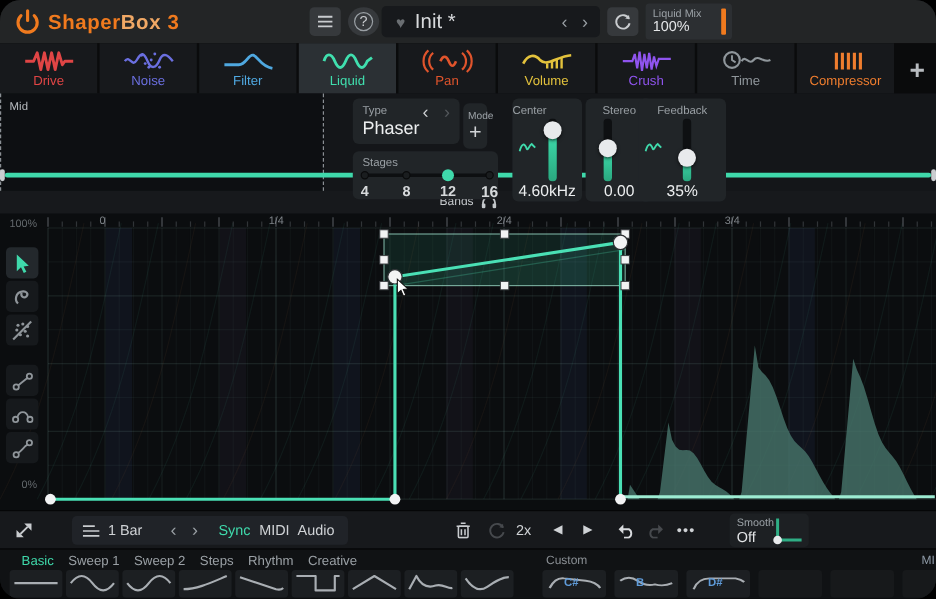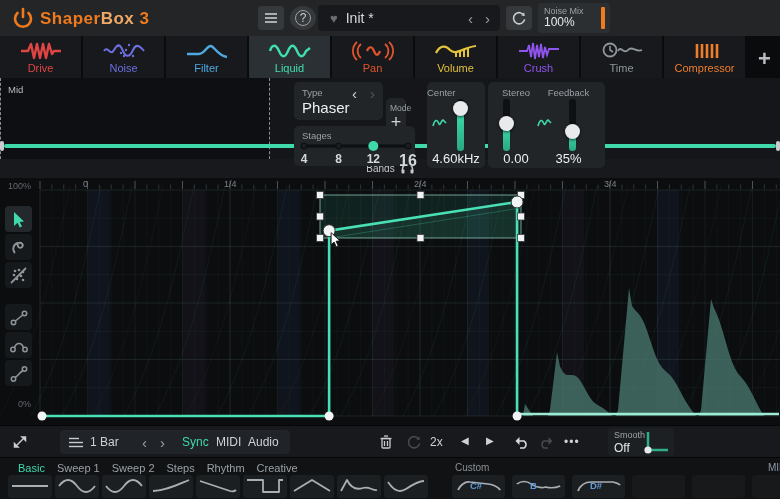--- a/index.html
+++ b/index.html
@@ -1,17 +1,17 @@
 <!DOCTYPE html>
 <html><head>
 <meta charset="utf-8">
 <style>
   html,body{margin:0;padding:0;background:#000;}
   *{box-sizing:border-box;font-family:"Liberation Sans",sans-serif;-webkit-font-smoothing:antialiased;}
-  .app{position:relative;width:780px;height:499px;background:#131517;overflow:hidden;}
+  .app{position:relative;width:780px;height:499px;background:#131517;overflow:hidden;border-radius:17px;}
   .abs{position:absolute;}
   
   .header{position:absolute;left:0;top:0;width:780px;height:36px;background:#232526;}
   .logo-text{font-weight:bold;font-size:17px;letter-spacing:.5px;}
   .hdr-btn{position:absolute;top:6px;height:24px;background:#36393c;border-radius:4px;display:flex;align-items:center;justify-content:center;color:#c9cccf;}
   .preset-box{position:absolute;left:318px;top:5px;width:182px;height:26px;background:#17191c;border-radius:4px;display:flex;align-items:center;color:#d8dadc;}
   .chev{color:#9aa0a5;font-size:15px;line-height:1;cursor:default;}
   .mm-box{position:absolute;left:538px;top:3px;width:72px;height:30px;background:#2c2f32;border-radius:3px;padding:3px 6px;}
   .mm-label{font-size:9px;color:#9aa0a5;line-height:10px;}
   .mm-val{font-size:12px;color:#e4e6e8;line-height:13px;}
@@ -72,34 +72,34 @@
             <line x1="1" y1="6" x2="13" y2="6"></line>
             <line x1="1" y1="10" x2="13" y2="10"></line>
           </g>
       </svg>
     </div>
     <div class="hdr-btn" style="left:290px;width:26px;border-radius:50%">
       <span style="font-size:12px;border:1px solid #9aa0a5;border-radius:50%;width:16px;height:16px;display:flex;align-items:center;justify-content:center">?</span>
     </div>
     <div class="preset-box">
       <span style="color:#6a6e72;font-size:13px;margin:0 8px 0 12px">♥</span>
-      <span style="font-size:14px">Init *</span>
+      <span style="font-size:17px">Init *</span>
       <span style="margin-left:auto;margin-right:10px;display:flex;gap:12px">
         <span class="chev">‹</span>
         <span class="chev">›</span>
       </span>
     </div>
     <div class="hdr-btn" style="left:506px;width:26px">
       <svg width="15" height="15" viewBox="0 0 16 16">
         <path d="M13 5 A6 6 0 1 0 13.5 9" fill="none" stroke="#c9cccf" stroke-width="1.7"></path>
         <path d="M13 1.5 L13.4 5.4 L9.6 4.6 Z" fill="#c9cccf"></path>
       </svg>
     </div>
     <div class="mm-box">
-      <div class="mm-label">Noise Mix</div>
+      <div class="mm-label">Liquid Mix</div>
       <div class="mm-val">100%</div>
       <div class="mm-bar"></div>
     </div>
   </div>
 
   <div class="tabs-row" id="tabsRow">
     <div class="fx-tab">
         <svg width="44" height="20" viewBox="0 0 44 20">
           <path d="M2 10 H9 L12 3 L15 17 L18 3 L21 17 L24 3 L27 17 L30 3 L33 13 L35 10 H42" fill="none" stroke="#e04545" stroke-width="2.4" stroke-linejoin="round"></path>
         </svg>
@@ -200,39 +200,39 @@
         </svg>
       </div>
     </div>
 
     <div class="panel" style="left:294px;top:4px;width:89px;height:38px">
       <div class="p-label" style="position:absolute;left:8px;top:5px">Type</div>
       <span class="chev" style="position:absolute;right:26px;top:4px;color:#d0d3d6">‹</span>
       <span class="chev" style="position:absolute;right:8px;top:4px;color:#54585c">›</span>
       <div class="value-big" style="position:absolute;left:8px;top:17px">Phaser</div>
     </div>
-    <div class="panel" style="left:386px;top:20px;width:20px;height:38px">
+    <div class="panel" style="left:386px;top:8px;width:20px;height:38px">
       <div class="p-label" style="position:absolute;left:4px;top:5px;font-size:8.5px">Mode</div>
       <div style="position:absolute;left:0;top:14px;width:100%;text-align:center;font-size:18px;color:#d0d3d6">+</div>
     </div>
 
     <div class="panel" style="left:294px;top:48px;width:121px;height:40px">
       <div class="p-label" style="position:absolute;left:8px;top:4px">Stages</div>
       <svg id="stagesSvg" style="position:absolute;left:0;top:14px" width="124" height="12">
           <line x1="10" y1="6" x2="114" y2="6" stroke="#0d0f11" stroke-width="3"></line>
           <circle cx="10" cy="6" r="3" fill="#1a1d1f" stroke="#0a0b0c"></circle>
           <circle cx="44.666666666666664" cy="6" r="3" fill="#1a1d1f" stroke="#0a0b0c"></circle>
           <circle cx="79.33333333333333" cy="6" r="5" fill="#3fd9ab" stroke="none"></circle>
           <circle cx="114" cy="6" r="3" fill="#1a1d1f" stroke="#0a0b0c"></circle>
         </svg>
       <div id="stagesLabels">
           <div style="position: absolute; left: 0px; top: 26px; width: 20px; text-align: center; font-size: 12px; color: rgb(214, 217, 219); font-weight: bold;">4</div>
           <div style="position: absolute; left: 34.6667px; top: 26px; width: 20px; text-align: center; font-size: 12px; color: rgb(214, 217, 219); font-weight: bold;">8</div>
           <div style="position: absolute; left: 69.3333px; top: 26px; width: 20px; text-align: center; font-size: 12px; color: rgb(214, 217, 219); font-weight: bold;">12</div>
-          <div style="position: absolute; left: 104px; top: 26px; width: 20px; text-align: center; font-size: 16px; color: rgb(214, 217, 219); font-weight: bold;">16</div>
+          <div style="position: absolute; left: 104px; top: 26px; width: 20px; text-align: center; font-size: 13px; color: rgb(214, 217, 219); font-weight: bold;">16</div>
         </div>
     </div>
 
     <div id="paramPanels">
         <div style="position: absolute; left: 427px; top: 4px; width: 58px; height: 86px; background: rgb(33, 37, 40); border-radius: 5px;">
           <div style="position: absolute; left: 0px; top: 5px; width: 100%; text-align: left; font-size: 9.5px; color: rgb(154, 160, 165);">Center</div>
           <svg width="15" height="10" viewBox="0 0 15 10" style="position: absolute; left: 5px; top: 36px;">
             <path d="M1 8 C3 1 5 1 7 6 C8 8 9 3 11 2 L14 5" fill="none" stroke="#3fd9ab" stroke-width="1.6"></path>
           </svg>
           <div style="position: absolute; left: 29.5px; top: 17px; width: 7px; height: 52px; background: rgb(14, 16, 18); border-radius: 3px;"></div>

